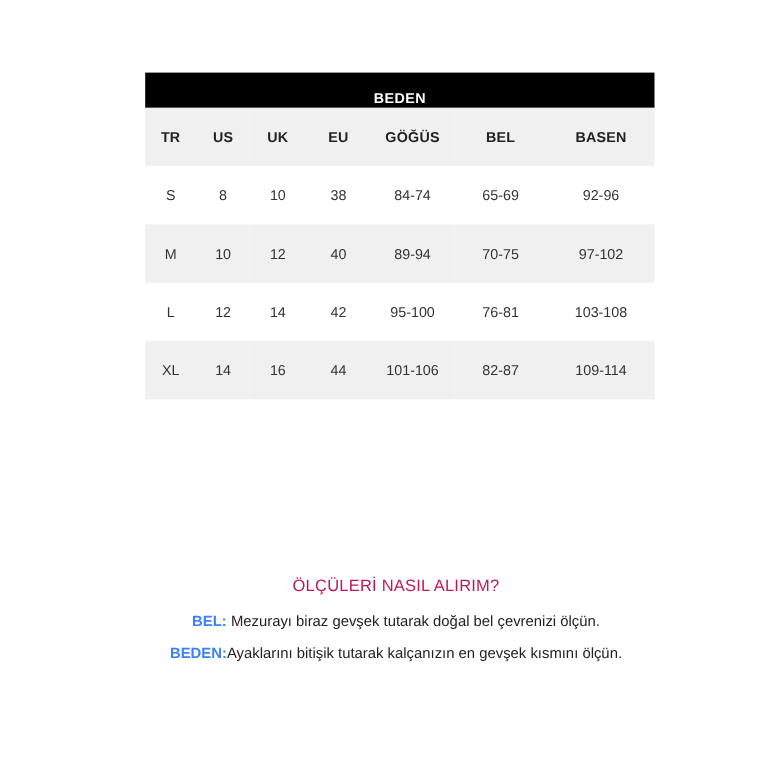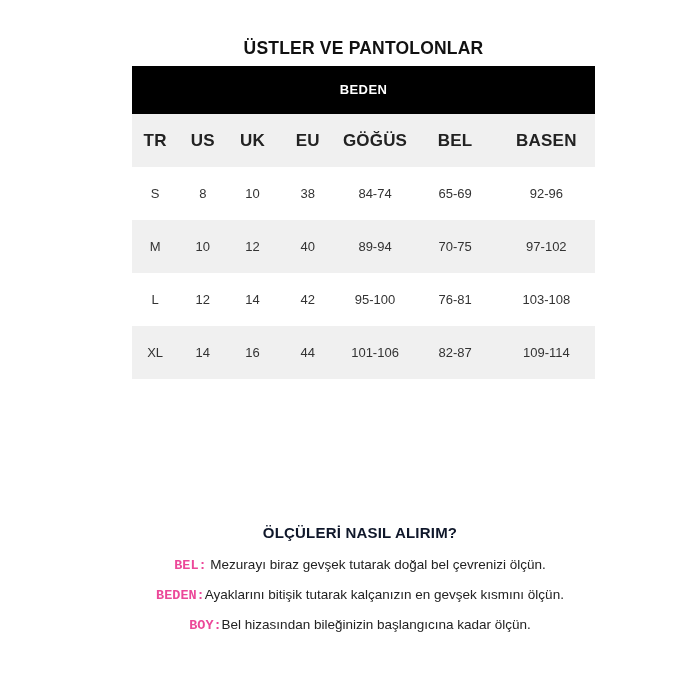--- a/index.html
+++ b/index.html
@@ -26,38 +26,38 @@
   }
   .table-wrap {
     position: absolute;
     top: 66px;
     left: 132px;
     width: 463px;
   }
   .table-caption {
     background: #000000;
     color: #ffffff;
-    height: 48px;
+    height: 32px;
     line-height: 48px;
     text-align: center;
     font-size: 13px;
     font-weight: bold;
     letter-spacing: 0.4px;
   }
   table.size-table {
     width: 100%;
     border-collapse: collapse;
     table-layout: fixed;
   }
   table.size-table th {
     background: #f0f0f0;
     height: 53px;
     text-align: center;
     vertical-align: middle;
-    font-size: 17px;
+    font-size: 13px;
     font-weight: bold;
     color: #222222;
     letter-spacing: 0.2px;
   }
   table.size-table td {
     height: 53px;
     text-align: center;
     vertical-align: middle;
     font-size: 13px;
     color: #333333;
@@ -67,43 +67,41 @@
   }
   .guide {
     position: absolute;
     top: 524px;
     left: 20px;
     width: 680px;
     text-align: center;
   }
   .guide-title {
     font-size: 15px;
-    font-weight: bold;
-    color: #0f172a;
+    font-weight: normal;
+    color: #be185d;
     margin-bottom: 15px;
     letter-spacing: 0.2px;
   }
   .guide-line {
     font-size: 13.5px;
     line-height: 18px;
     margin-bottom: 11px;
     color: #222222;
   }
   .guide-line b {
     font-weight: bold;
-    color: #ec4899;
-    font-family: Liberation Mono, monospace;
+    color: #3b82f6;
   }
 </style>
 </head>
 <body>
 
 <div class="page">
 
-  <div class="page-title">ÜSTLER VE PANTOLONLAR</div>
 
   <div class="table-wrap">
     <div class="table-caption">BEDEN</div>
     <table class="size-table">
       <colgroup>
         <col style="width:10%">
           <col style="width:10.6%">
           <col style="width:10.9%">
           <col style="width:12.9%">
         <col style="width:16.2%">
@@ -159,16 +157,15 @@
           <td>109-114</td>
         </tr>
       </tbody>
     </table>
   </div>
 
   <div class="guide">
     <div class="guide-title">ÖLÇÜLERİ NASIL ALIRIM?</div>
     <p class="guide-line"><b>BEL:</b><span> Mezurayı biraz gevşek tutarak doğal bel çevrenizi ölçün.</span></p>
     <p class="guide-line"><b>BEDEN:</b><span>Ayaklarını bitişik tutarak kalçanızın en gevşek kısmını ölçün.</span></p>
-    <p class="guide-line"><b>BOY:</b><span>Bel hizasından bileğinizin başlangıcına kadar ölçün.</span></p>
   </div>
 
 </div>
 
 </body></html>

